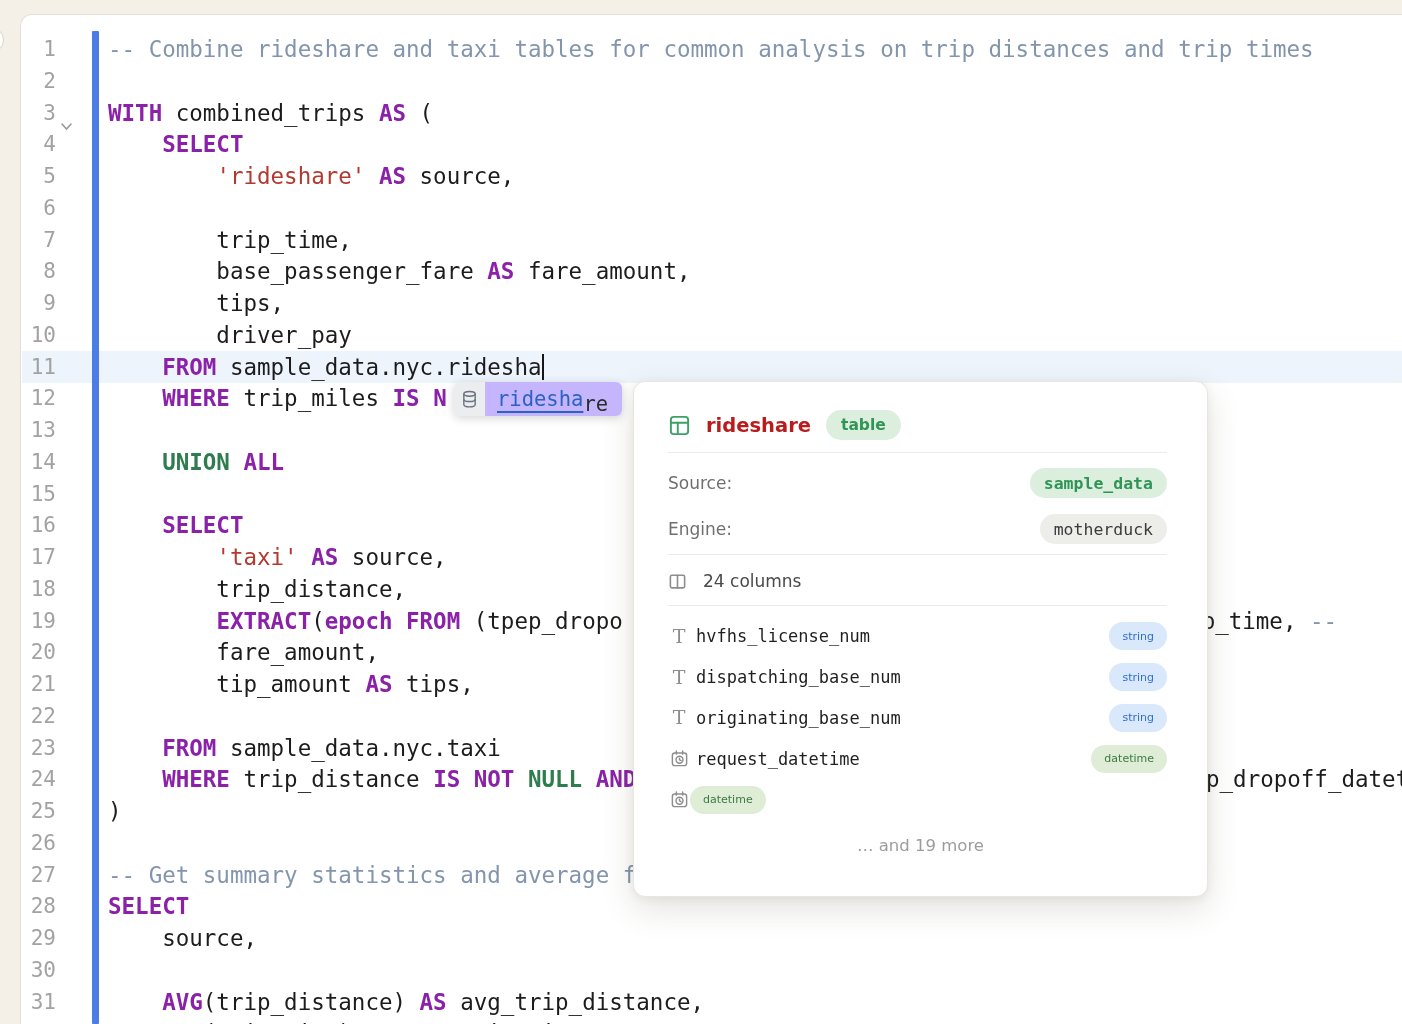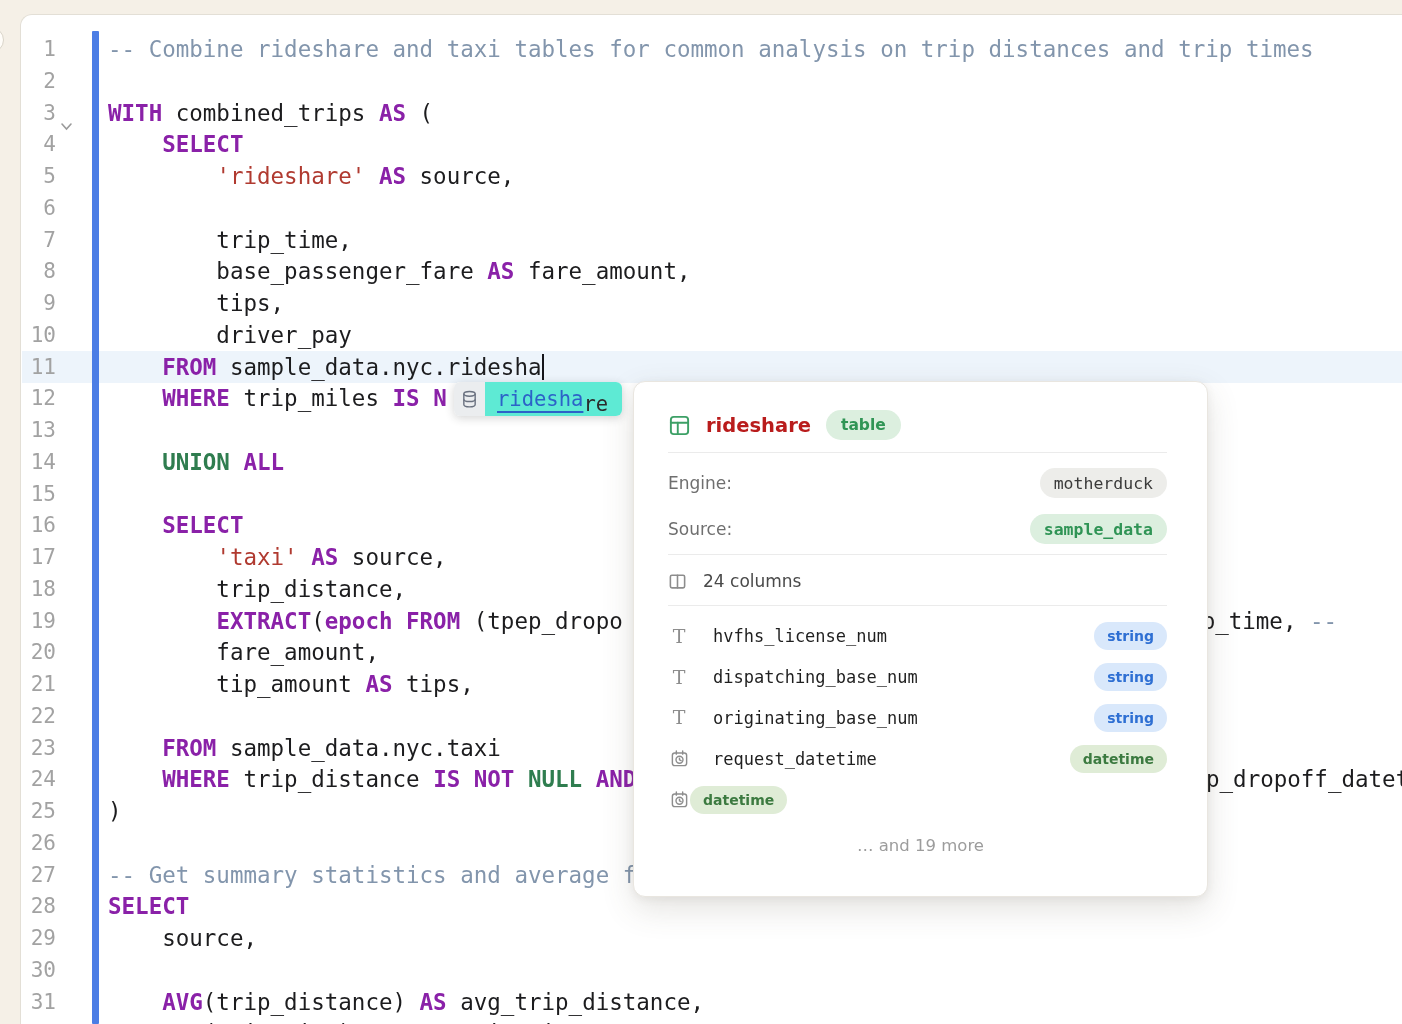--- a/index.html
+++ b/index.html
@@ -48,21 +48,21 @@
   }
   .fold-chevron{position:absolute;left:38px;top:10px;z-index:4;}
   
   .ac{
     position:absolute;left:454px;top:382px;height:34px;z-index:30;
     display:flex;align-items:stretch;border-radius:6px;overflow:hidden;
     box-shadow:0 2px 10px rgba(40,40,40,.20);background:#fff;
   }
   .ac-icon-cell{width:31px;background:#ebedef;display:flex;align-items:center;justify-content:center;}
   .ac-item{
-    background:#5eead4;display:flex;align-items:center;padding:0 14px 0 12px;
+    background:#c4b5fd;display:flex;align-items:center;padding:0 14px 0 12px;
     font-family:"DejaVu Sans Mono",monospace;font-size:20.5px;
   }
   .ac-match{color:#2c62c8;text-decoration:underline;text-decoration-thickness:2px;text-underline-offset:5px;}
   .ac-rest{color:#2b2b2b;margin-top:9px;}
   
   .card{
     position:absolute;left:633px;top:381px;width:575px;height:516px;z-index:20;
     background:#ffffff;border:1px solid #e9e6e0;border-radius:12px;box-sizing:border-box;
     box-shadow:0 12px 32px rgba(90,80,60,.16),0 2px 8px rgba(90,80,60,.08);
   }
@@ -84,24 +84,24 @@
     font-family:"DejaVu Sans Mono",monospace;font-size:16.5px;
   }
   .pill-green{background:#dcefdf;color:#2f9455;font-weight:bold;}
   .pill-gray{background:#ededea;color:#3a3a3a;}
   .summary-row{position:absolute;top:181px;left:34px;right:40px;height:36px;display:flex;align-items:center;}
   .summary-text{font-size:17px;color:#4a4a4a;margin-left:16px;}
   .col-rows{position:absolute;top:234px;left:34px;right:40px;}
   .col-row{height:40.8px;display:flex;align-items:center;}
   .col-icon{width:22px;display:flex;justify-content:center;}
   .t-glyph{font-family:"DejaVu Serif",serif;font-size:19px;color:#8d8d8d;line-height:1;}
-  .col-name{font-family:"DejaVu Sans Mono",monospace;font-size:17px;color:#1f1f1f;margin-left:23px;flex:1;}
+  .col-name{font-family:"DejaVu Sans Mono",monospace;font-size:17px;color:#1f1f1f;margin-left:6px;flex:1;}
   .type-badge{
     height:28px;border-radius:14px;display:inline-flex;align-items:center;padding:0 13px;
-    font-size:14px;font-weight:bold;
+    font-size:11px;font-weight:normal;
   }
   .type-string{background:#d9e8fb;color:#2e6fd3;}
   .type-datetime{background:#dfecd6;color:#3c7a40;}
   .more-label{position:absolute;top:447px;left:0;right:0;height:32px;display:flex;align-items:center;justify-content:center;color:#9c9c9c;font-size:16.5px;}
 </style>
 </head>
 <body>
 
 <div class="panel"></div>
 <div class="edge-circle"></div>
@@ -156,26 +156,26 @@
           <line x1="3" y1="9.2" x2="21" y2="9.2"></line>
           <line x1="10.2" y1="9.2" x2="10.2" y2="21"></line>
         </svg>
       </span>
       <span class="card-title">rideshare</span>
       <span class="badge badge-type">table</span>
     </div>
     <div class="divider d1"></div>
     <div class="meta-rows" id="meta-rows">
         <div class="meta-row">
+          <span class="meta-label">Source:</span>
+          <span class="pill pill-green">sample_data</span>
+        </div>
+        <div class="meta-row">
           <span class="meta-label">Engine:</span>
           <span class="pill pill-gray">motherduck</span>
-        </div>
-        <div class="meta-row">
-          <span class="meta-label">Source:</span>
-          <span class="pill pill-green">sample_data</span>
         </div>
       </div>
     <div class="divider d2"></div>
     <div class="summary-row">
       <span style="display:inline-flex;">
         <svg width="19" height="19" viewBox="0 0 24 24" fill="none" stroke="#8d8d8d" stroke-width="2" stroke-linecap="round">
           <rect x="3" y="4" width="18" height="16" rx="2"></rect>
           <line x1="12" y1="4" x2="12" y2="20"></line>
         </svg>
       </span>

